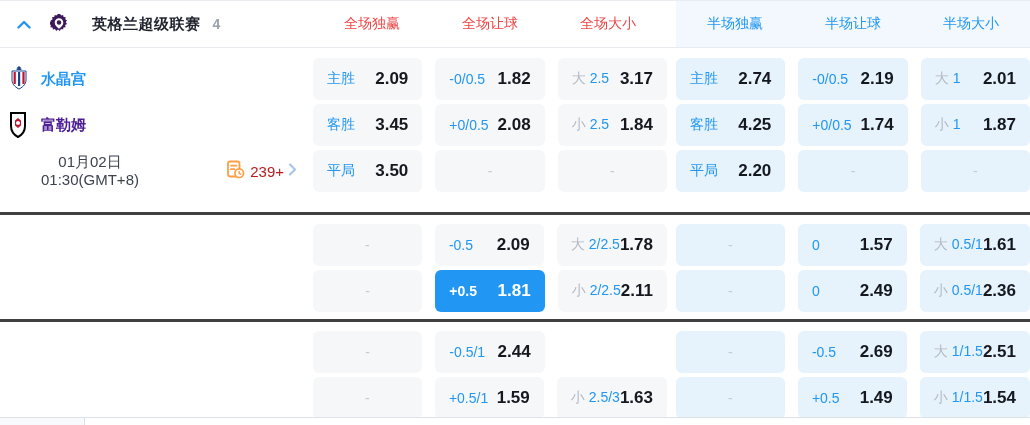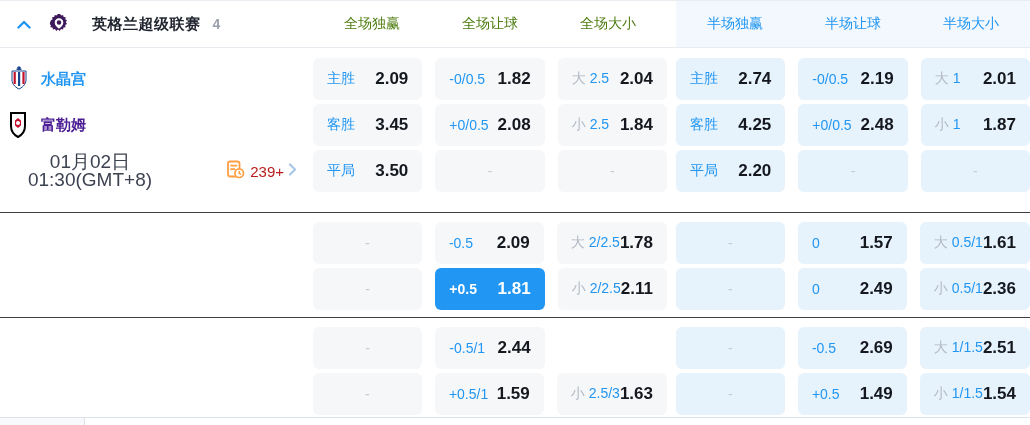--- a/index.html
+++ b/index.html
@@ -12,24 +12,24 @@
   
   .hdr { display:flex; height:47px; border-bottom:1px solid #e8ebf0; align-items:stretch; }
   .hdr-left { width:313px; display:flex; align-items:center; flex:none; }
   .collapse { margin-left:15px; width:18px; height:18px; display:flex; align-items:center; justify-content:center; cursor:pointer; }
   .pl-logo { margin-left:17px; width:18px; height:20px; }
   .league-title { margin-left:24px; font-size:15px; font-weight:700; color:#20242e; letter-spacing:.5px; }
   .league-count { margin-left:12px; font-size:14px; color:#9ba1ac; font-weight:700; }
   .hdr-cols { flex:1; display:flex; gap:9px; }
   .hdr-half { flex:1; display:flex; }
   .hdr-half.ht { background:#f2f8fe; }
-  .hdr-col { flex:1; display:flex; align-items:center; justify-content:center; font-size:14px; color:#4d7c0f; }
+  .hdr-col { flex:1; display:flex; align-items:center; justify-content:center; font-size:14px; color:#ef4444; }
   .hdr-half.ht .hdr-col { color:#2196f3; }
   
-  .section { display:flex; border-bottom:1px solid #404040;justify-content:center; }
+  .section { display:flex; border-bottom:3px solid #404040;justify-content:center; }
   .sec-left { width:313px; flex:none; position:relative; }
   .sec-grid { flex:1; display:flex; flex-direction:column; }
   .sec-1 .sec-grid, .sec-1 .sec-left { padding-top:10px; padding-bottom:16px; }
   .sec-n .sec-grid { padding-top:9px; padding-bottom:7px; }
   .odds-row { display:flex; gap:9px; margin-bottom:4px; }
   .odds-row:last-child { margin-bottom:0; }
   .half { flex:1; display:grid; grid-template-columns:repeat(3,1fr); gap:13px; }
   .cell {
     height:42px; border-radius:6px; display:flex; align-items:center;
     justify-content:space-between; padding:0 14px; cursor:pointer;
@@ -44,21 +44,21 @@
   .dash { font-size:14px; color:#c5cad3; }
   .cell.sel { background:#2196f3; }
   .cell.sel .lbl, .cell.sel .val, .cell.sel .lbl .pre, .cell.sel .lbl .line { color:#fff; font-weight:700; }
   
   .lrow { height:42px; margin-bottom:4px; display:flex; align-items:center; }
   .crest { margin-left:9px; width:20px; height:26px; flex:none; }
   .team-name { margin-left:12px; font-size:15px; font-weight:700; }
   .team-name.home { color:#2196f3; }
   .team-name.away { color:#4c1d95; }
   .info-row { justify-content:space-between; }
-  .match-time { width:180px; text-align:center; font-size:19px; color:#3c4250; line-height:18px; }
+  .match-time { width:180px; text-align:center; font-size:15px; color:#3c4250; line-height:18px; }
   .markets-btn { display:flex; align-items:center; margin-right:16px; cursor:pointer; }
   .markets-btn .cnt { font-size:15px; color:#b91c1c; margin:0 4px 0 5px; }
   
   .bottom-strip { position:absolute; left:0; right:0; bottom:0; height:8px; border-top:1px solid #dde3ea; background:#fff; }
   .bottom-strip .blk { width:85px; height:100%; background:#f7f9fc; border-right:1px solid #d9e0e8; }
 </style>
 </head>
 <body>
 
 <div class="board">
@@ -147,21 +147,21 @@
             <div class="cell ft">
               <span class="lbl">主胜</span>
               <span class="val">2.09</span>
             </div>
             <div class="cell ft">
               <span class="lbl">-0/0.5</span>
               <span class="val">1.82</span>
             </div>
             <div class="cell ft">
               <span class="lbl"><span class="pre">大</span><span class="line">2.5</span></span>
-              <span class="val">2.04</span>
+              <span class="val">3.17</span>
             </div>
           </div>
           <div class="half">
             <div class="cell ht">
               <span class="lbl">主胜</span>
               <span class="val">2.74</span>
             </div>
             <div class="cell ht">
               <span class="lbl">-0/0.5</span>
               <span class="val">2.19</span>
@@ -187,21 +187,21 @@
               <span class="val">1.84</span>
             </div>
           </div>
           <div class="half">
             <div class="cell ht">
               <span class="lbl">客胜</span>
               <span class="val">4.25</span>
             </div>
             <div class="cell ht">
               <span class="lbl">+0/0.5</span>
-              <span class="val">2.48</span>
+              <span class="val">1.74</span>
             </div>
             <div class="cell ht">
               <span class="lbl"><span class="pre">小</span><span class="line">1</span></span>
               <span class="val">1.87</span>
             </div>
           </div>
         </div>
         <div class="odds-row">
           <div class="half">
             <div class="cell ft">

